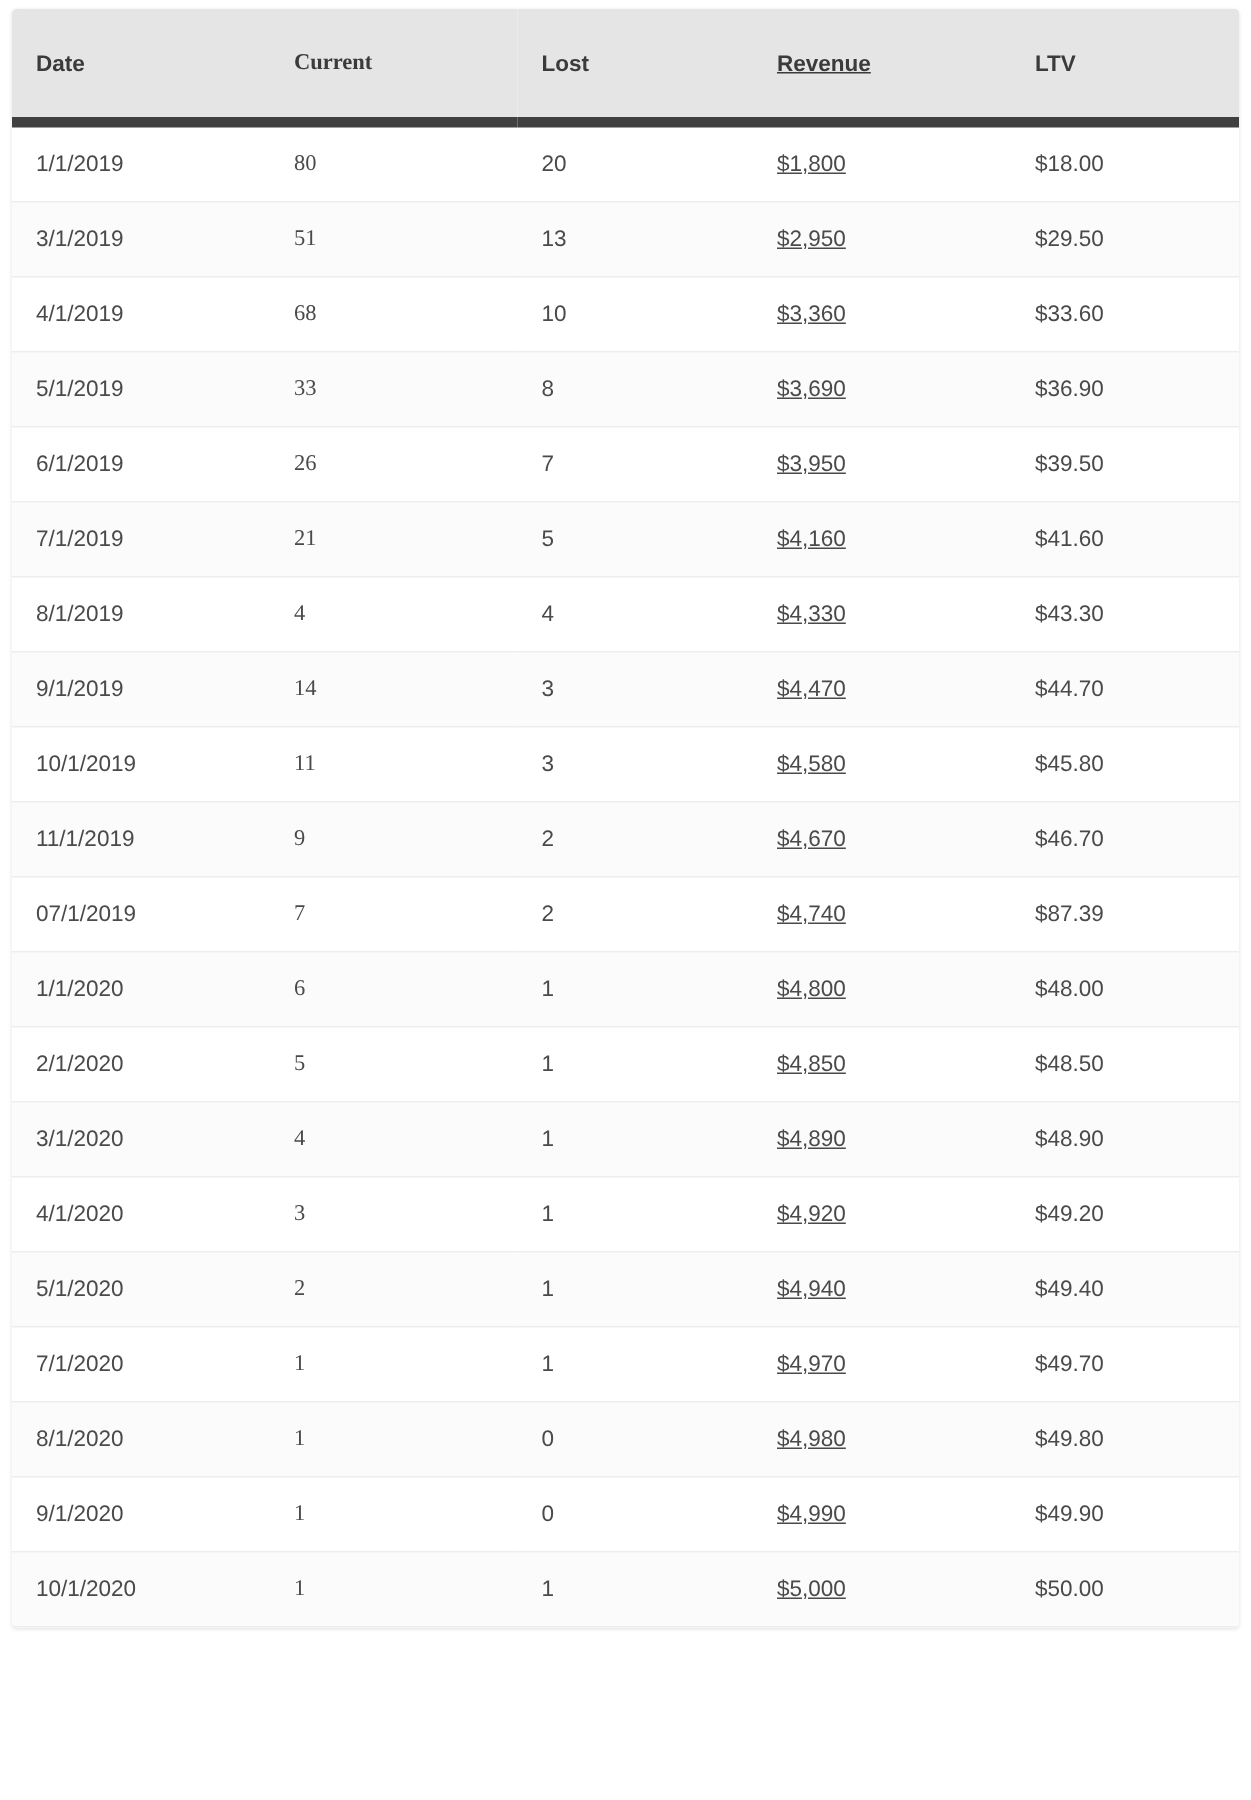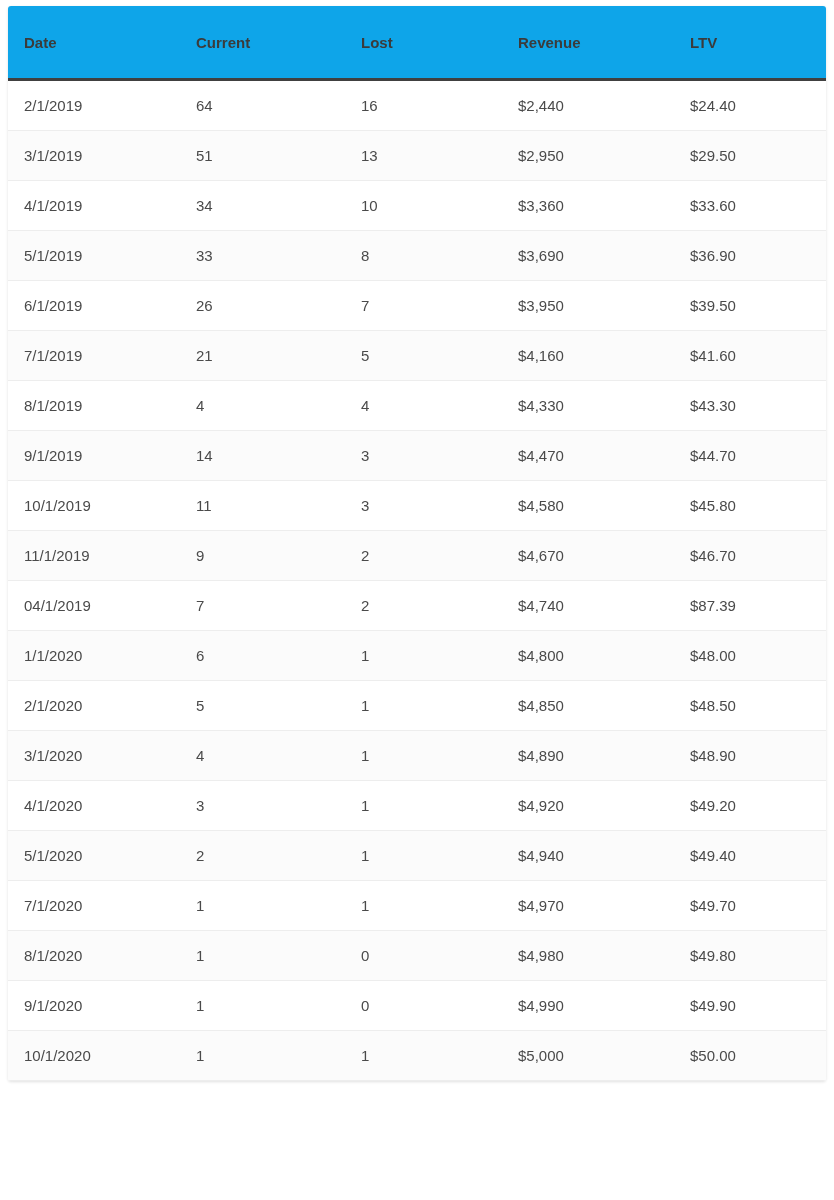--- a/index.html
+++ b/index.html
@@ -22,28 +22,28 @@
   table.data-table {
     width: 818px;
     border-collapse: collapse;
     table-layout: fixed;
     background: #ffffff;
     box-shadow: 0 1px 3px rgba(0,0,0,0.12);
     border-radius: 3px;
     overflow: hidden;
   }
   table.data-table thead th {
-    background: #0ea5e9;
+    background: #e5e5e5;
     color: #3b3b3b;
     font-size: 15px;
     font-weight: bold;
     text-align: left;
     height: 72px;
     padding: 0 16px;
-    border-bottom: 3px solid #404040;
+    border-bottom: 7px solid #404040;
     white-space: nowrap;
   }
   table.data-table tbody td {
     font-size: 15px;
     font-weight: normal;
     color: #4a4a4a;
     height: 49px;
     padding: 0 16px;
     border-bottom: 1px solid #ededed;
     white-space: nowrap;
@@ -55,23 +55,23 @@
   table.data-table tbody tr:nth-child(odd) {
     background: #ffffff;
   }
   
   col.col-date    { width: 172px; }
   col.col-current { width: 165px; }
   col.col-lost    { width: 157px; }
   col.col-revenue { width: 172px; }
   col.col-ltv     { width: 152px; }
 
-  th.th-current, td.td-current { padding-left: 22px; }
+  th.th-current, td.td-current { padding-left: 22px; font-family: Liberation Serif, serif; }
   th.th-lost, td.td-lost { padding-left: 22px; }
-  th.th-revenue, td.td-revenue { padding-left: 22px; }
+  th.th-revenue, td.td-revenue { padding-left: 22px; text-decoration: underline; }
   th.th-ltv, td.td-ltv { padding-left: 20px; }
   th.th-current { padding-left: 30px; }
   th.th-lost { padding-left: 30px; }
   th.th-revenue { padding-left: 30px; }
   th.th-ltv { padding-left: 28px; }
 </style>
 </head>
 <body>
 
 <div class="table-wrap">
@@ -87,36 +87,36 @@
       <tr>
         <th class="th-date">Date</th>
         <th class="th-current">Current</th>
         <th class="th-lost">Lost</th>
         <th class="th-revenue">Revenue</th>
         <th class="th-ltv">LTV</th>
       </tr>
     </thead>
     <tbody id="table-body">
         <tr>
-          <td class="td-date">2/1/2019</td>
-          <td class="td-current">64</td>
-          <td class="td-lost">16</td>
-          <td class="td-revenue">$2,440</td>
-          <td class="td-ltv">$24.40</td>
+          <td class="td-date">1/1/2019</td>
+          <td class="td-current">80</td>
+          <td class="td-lost">20</td>
+          <td class="td-revenue">$1,800</td>
+          <td class="td-ltv">$18.00</td>
         </tr>
         <tr>
           <td class="td-date">3/1/2019</td>
           <td class="td-current">51</td>
           <td class="td-lost">13</td>
           <td class="td-revenue">$2,950</td>
           <td class="td-ltv">$29.50</td>
         </tr>
         <tr>
           <td class="td-date">4/1/2019</td>
-          <td class="td-current">34</td>
+          <td class="td-current">68</td>
           <td class="td-lost">10</td>
           <td class="td-revenue">$3,360</td>
           <td class="td-ltv">$33.60</td>
         </tr>
         <tr>
           <td class="td-date">5/1/2019</td>
           <td class="td-current">33</td>
           <td class="td-lost">8</td>
           <td class="td-revenue">$3,690</td>
           <td class="td-ltv">$36.90</td>
@@ -157,21 +157,21 @@
           <td class="td-ltv">$45.80</td>
         </tr>
         <tr>
           <td class="td-date">11/1/2019</td>
           <td class="td-current">9</td>
           <td class="td-lost">2</td>
           <td class="td-revenue">$4,670</td>
           <td class="td-ltv">$46.70</td>
         </tr>
         <tr>
-          <td class="td-date">04/1/2019</td>
+          <td class="td-date">07/1/2019</td>
           <td class="td-current">7</td>
           <td class="td-lost">2</td>
           <td class="td-revenue">$4,740</td>
           <td class="td-ltv">$87.39</td>
         </tr>
         <tr>
           <td class="td-date">1/1/2020</td>
           <td class="td-current">6</td>
           <td class="td-lost">1</td>
           <td class="td-revenue">$4,800</td>

